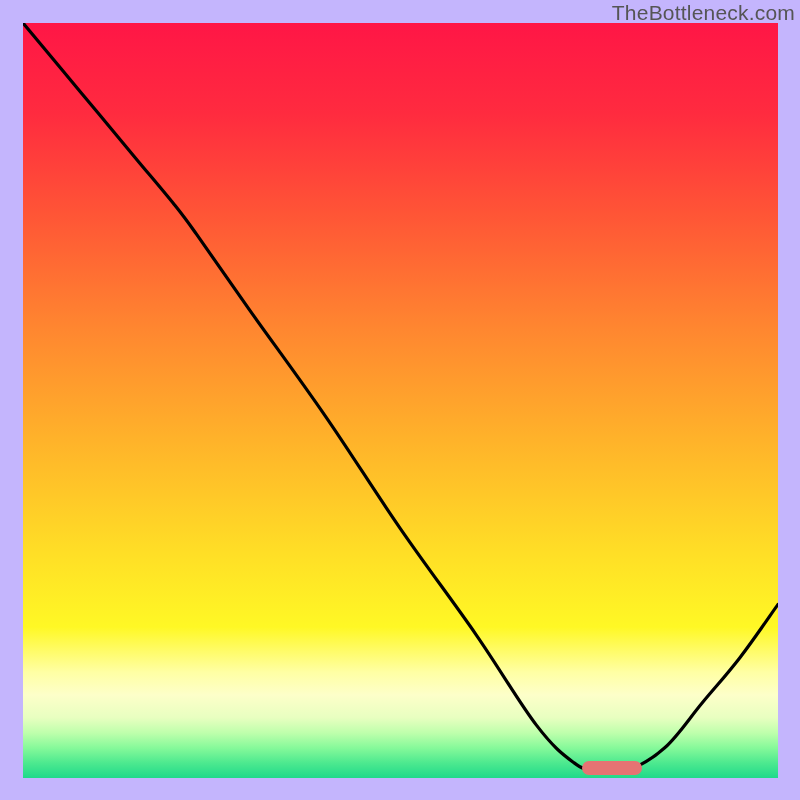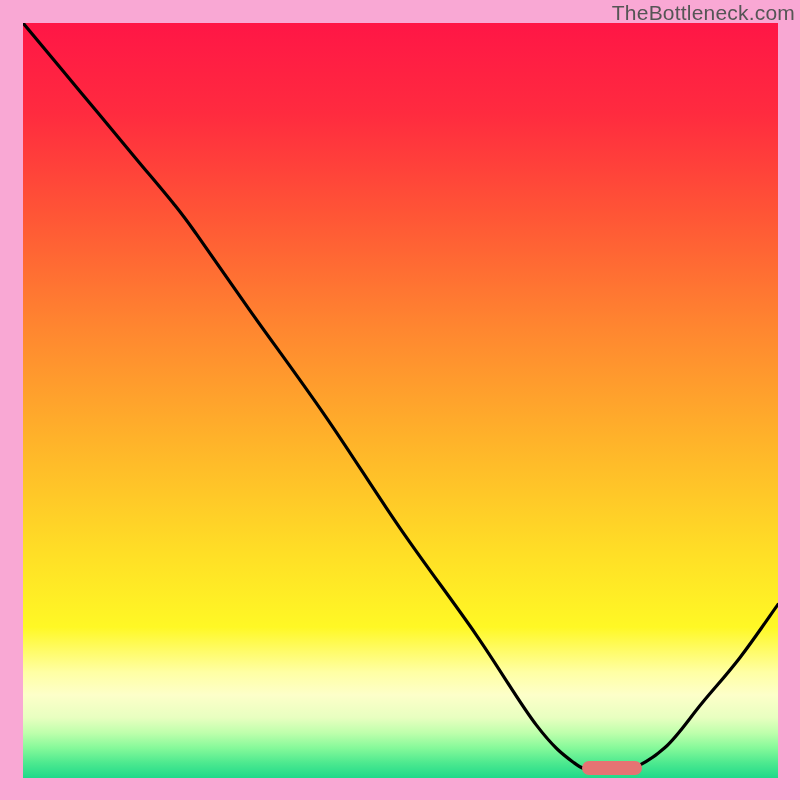--- a/index.html
+++ b/index.html
@@ -7,21 +7,21 @@
     padding: 0;
     width: 800px;
     height: 800px;
     background: #000;
     overflow: hidden;
     font-family: Arial, Helvetica, sans-serif;
   }
   .frame {
     position: absolute;
     inset: 0;
-    background: #f9a8d4;
+    background: #c4b5fd;
   }
   .plot {
     position: absolute;
     left: 23px;
     top: 23px;
     width: 755px;
     height: 755px;
     overflow: hidden;
   }
   .gradient {

